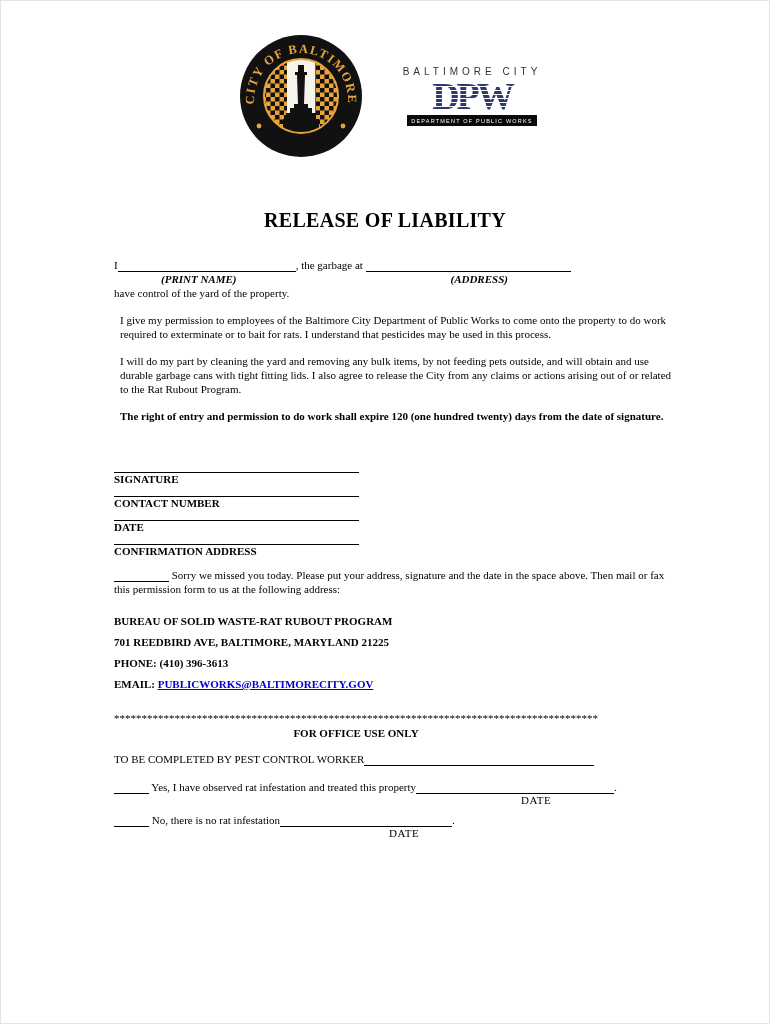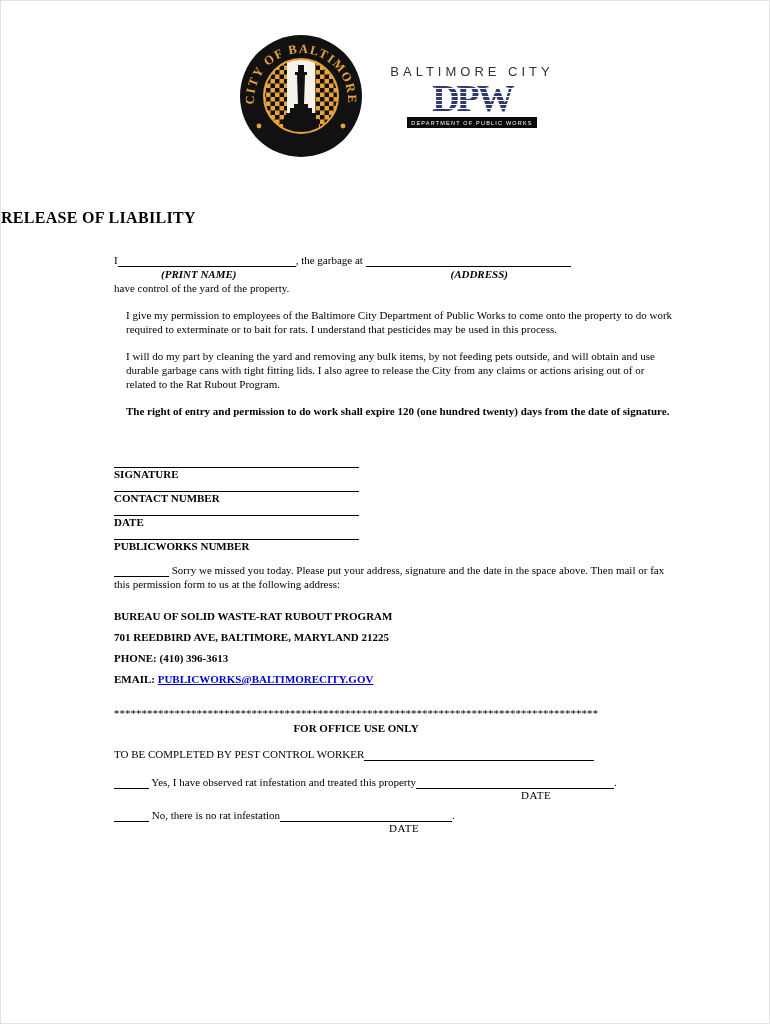--- a/index.html
+++ b/index.html
@@ -6,37 +6,37 @@
   html,body { margin:0; padding:0; background:#ffffff; }
   .page {
     width:770px; height:1024px; background:#fff; position:relative;
     font-family:"Liberation Serif", serif; font-size:11px; color:#000;
     border:1px solid #e3e3e3; overflow:hidden;
   }
   
   .logos { display:flex; justify-content:center; align-items:center; gap:50px; padding-top:28px; }
   .seal-wrap { width:124px; height:134px; display:flex; align-items:center; }
   .dpw-logo { width:118px; display:flex; flex-direction:column; align-items:center; }
-  .dpw-top { font-family:"Liberation Sans", sans-serif; font-size:13px; letter-spacing:4px; color:#333; white-space:nowrap; margin-bottom:2px; }
+  .dpw-top { font-family:"Liberation Sans", sans-serif; font-size:10px; letter-spacing:4px; color:#333; white-space:nowrap; margin-bottom:2px; }
   .dpw-big { position:relative; font-family:"Liberation Serif", serif; font-weight:bold; font-size:38px; line-height:0.92; color:#2e3a6e; letter-spacing:-3px; }
   .dpw-big::after { content:""; position:absolute; left:-2px; right:-2px; top:4px; bottom:2px;
     background:repeating-linear-gradient(180deg, rgba(255,255,255,0) 0 3px, #ffffff 3px 4px); pointer-events:none; }
   .dpw-bar { background:#0a0a0a; color:#fff; font-family:"Liberation Sans", sans-serif; font-size:5.5px;
     letter-spacing:1.2px; padding:3px 4px 2px; white-space:nowrap; margin-top:1px; }
   
-  .doc-title { margin-top:46px; font-weight:bold; font-size:16px; letter-spacing:0.3px; }
+  .doc-title { margin-top:46px; text-align:center; font-weight:bold; font-size:20px; letter-spacing:0.3px; }
   
   .content { margin-left:113px; width:560px; line-height:14px; }
   .blank { display:inline-block; border-bottom:1px solid #000; height:11px; vertical-align:bottom; }
   .blank.bold-line { border-bottom-width:1.6px; }
   .intro { margin-top:26px; }
   .labels-row { display:flex; font-weight:bold; font-style:italic; }
   .lbl-print { margin-left:47px; }
   .lbl-addr { margin-left:214px; }
-  p.para { margin:13px 0 0 12px; }
+  p.para { margin:13px 0 0 6px; }
   p.para.bold { font-weight:bold; }
   
   .sig-block { margin-top:40px; }
   .sig-field { margin:0; }
   .sig-line { width:245px; height:10px; border-bottom:1.6px solid #000; }
   .sig-label { font-weight:bold; line-height:13px; margin-bottom:1px; }
   
   .missed { margin-top:10px; }
   .contact-block { margin-top:15px; }
   .contact-line { font-weight:bold; line-height:21px; }
@@ -123,21 +123,21 @@
       <div class="sig-field">
         <div class="sig-line"></div>
         <div class="sig-label">CONTACT NUMBER</div>
       </div>
       <div class="sig-field">
         <div class="sig-line"></div>
         <div class="sig-label">DATE</div>
       </div>
       <div class="sig-field">
         <div class="sig-line"></div>
-        <div class="sig-label">PUBLICWORKS NUMBER</div>
+        <div class="sig-label">CONFIRMATION ADDRESS</div>
       </div>
     </div>
 
     <div class="missed">
       <span class="blank bold-line" style="width:55px"></span>
       <span>Sorry we missed you today. Please put your address, signature and the date in the space above. Then mail or fax this permission form to us at the following address:</span>
     </div>
 
     <div class="contact-block">
       <div class="contact-line">BUREAU OF SOLID WASTE-RAT RUBOUT PROGRAM</div>

